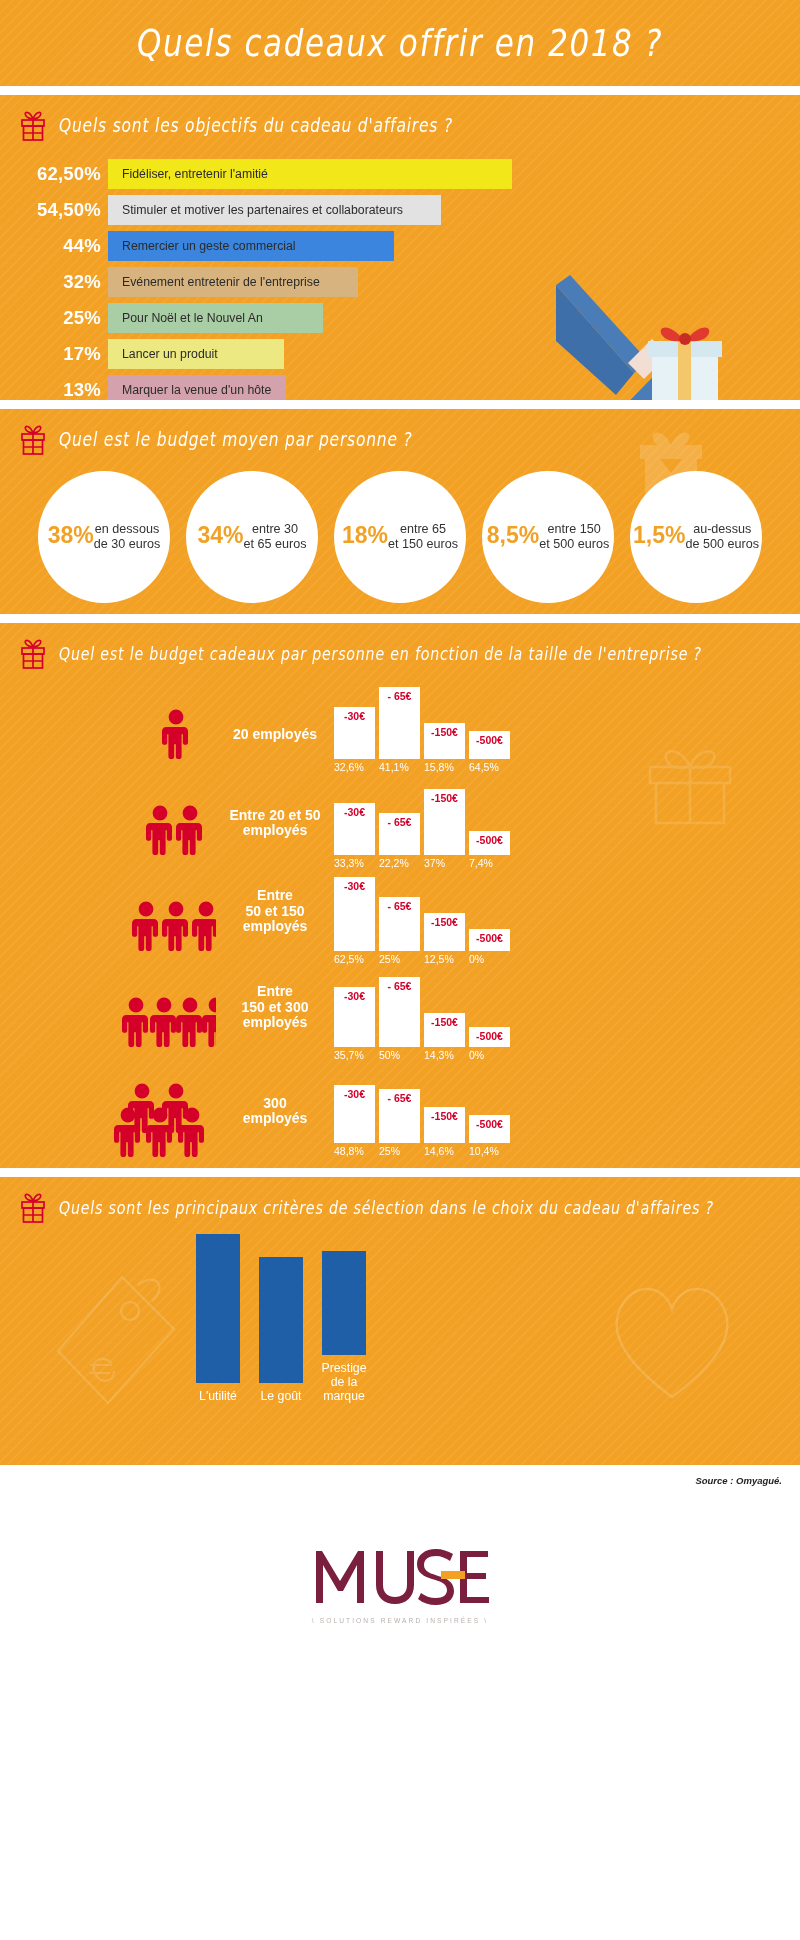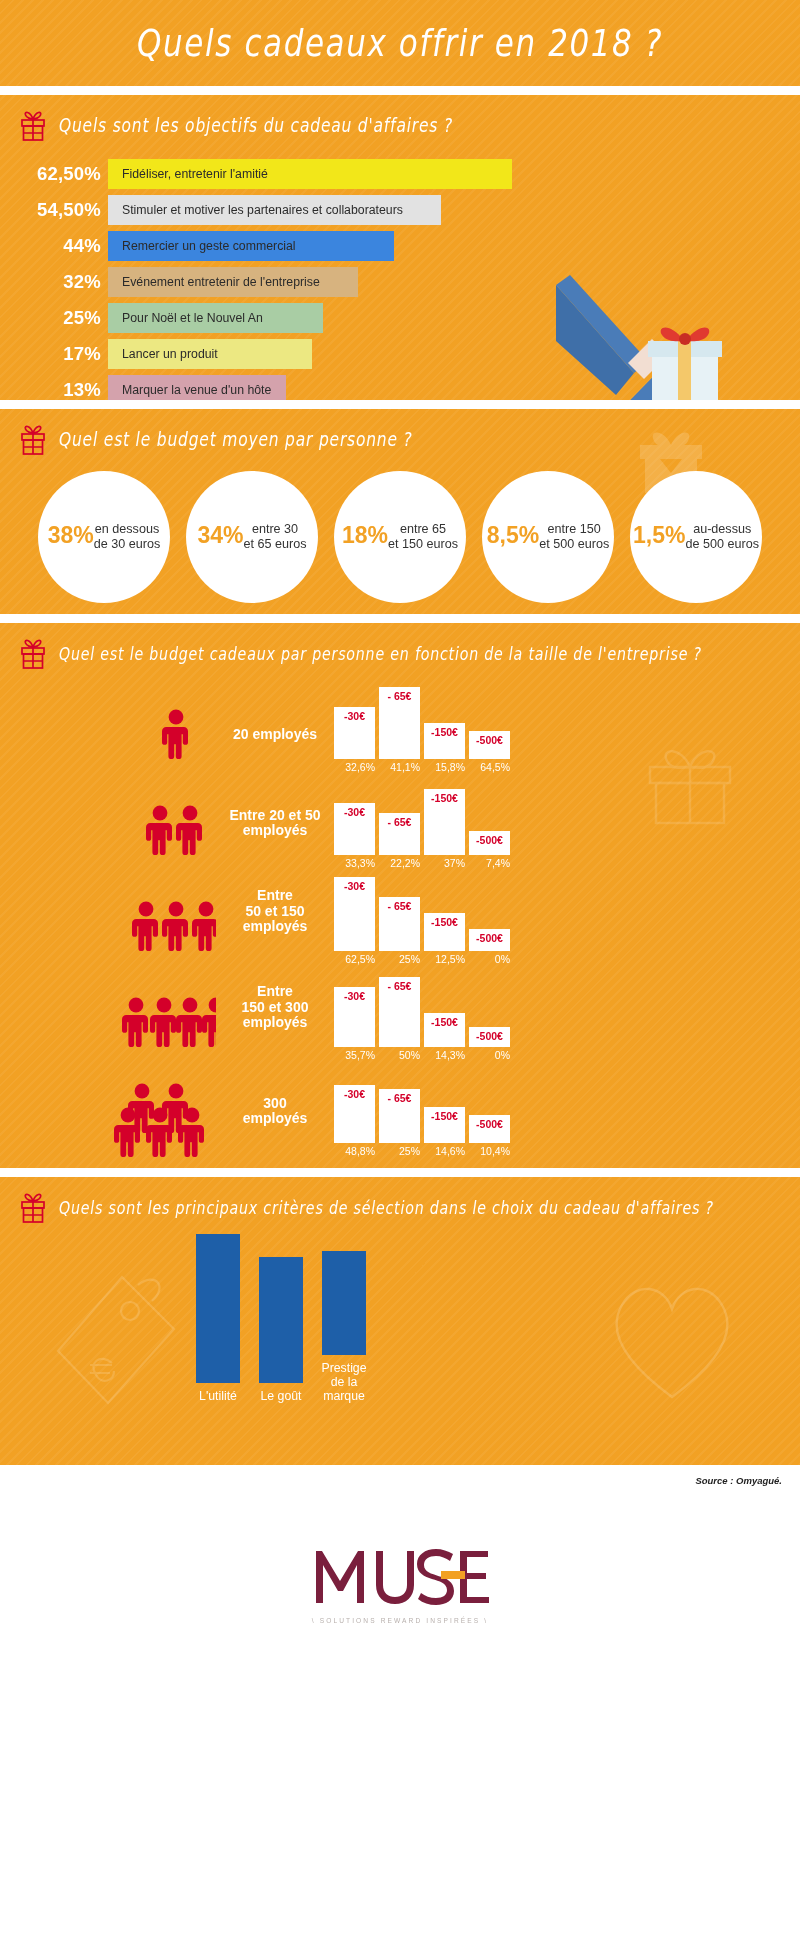--- a/index.html
+++ b/index.html
@@ -77,21 +77,21 @@
   .grp-bars { display: flex; align-items: flex-end; height: 92px; }
   .bcol { width: 41px; margin-right: 4px; display: flex; flex-direction: column; justify-content: flex-end; height: 92px; }
   .bbar {
     background: #ffffff; position: relative;
     display: flex; justify-content: center;
   }
   .btag {
     position: absolute; top: 3px; left: 0; right: 0; text-align: center;
     color: #d4002a; font-size: 10.5px; font-weight: bold; white-space: nowrap;
   }
-  .bval { text-align: right; color: #ffffff; font-size: 10.5px; padding-top: 2px; }
+  .bval { text-align: left; color: #ffffff; font-size: 10.5px; padding-top: 2px; }
   .ghost-gift2 { position: absolute; right: 62px; top: 118px; opacity: .13; }
 
   
   #sec-criteres { height: 288px; position: relative; }
   .crit-chart { position: absolute; left: 196px; bottom: 62px; display: flex; align-items: flex-end; height: 180px; }
   .crit-col { width: 44px; margin-right: 19px; display: flex; flex-direction: column; align-items: center; justify-content: flex-end; }
   .crit-bar { width: 44px; background: #1e5fa8; }
   .crit-lbl { color: #ffffff; font-size: 12.3px; text-align: center; margin-top: 6px; line-height: 1.15; width: 60px; }
   .ghost-tag { position: absolute; left: 52px; top: 94px; opacity: .16; }
   .ghost-heart { position: absolute; right: 58px; top: 98px; opacity: .16; }
@@ -153,21 +153,21 @@
             </div>
           </div>
           <div class="obj-row">
             <div class="obj-pct">25%</div>
             <div class="obj-bar" style="width: 215px; background: rgb(169, 205, 164);">
               <span>Pour Noël et le Nouvel An</span>
             </div>
           </div>
           <div class="obj-row">
             <div class="obj-pct">17%</div>
-            <div class="obj-bar" style="width: 204px; background: rgb(236, 232, 130);">
+            <div class="obj-bar" style="width: 176px; background: rgb(236, 232, 130);">
               <span>Lancer un produit</span>
             </div>
           </div>
           <div class="obj-row">
             <div class="obj-pct">13%</div>
             <div class="obj-bar" style="width: 178px; background: rgb(212, 162, 172);">
               <span>Marquer la venue d'un hôte</span>
             </div>
           </div>
         </div>

